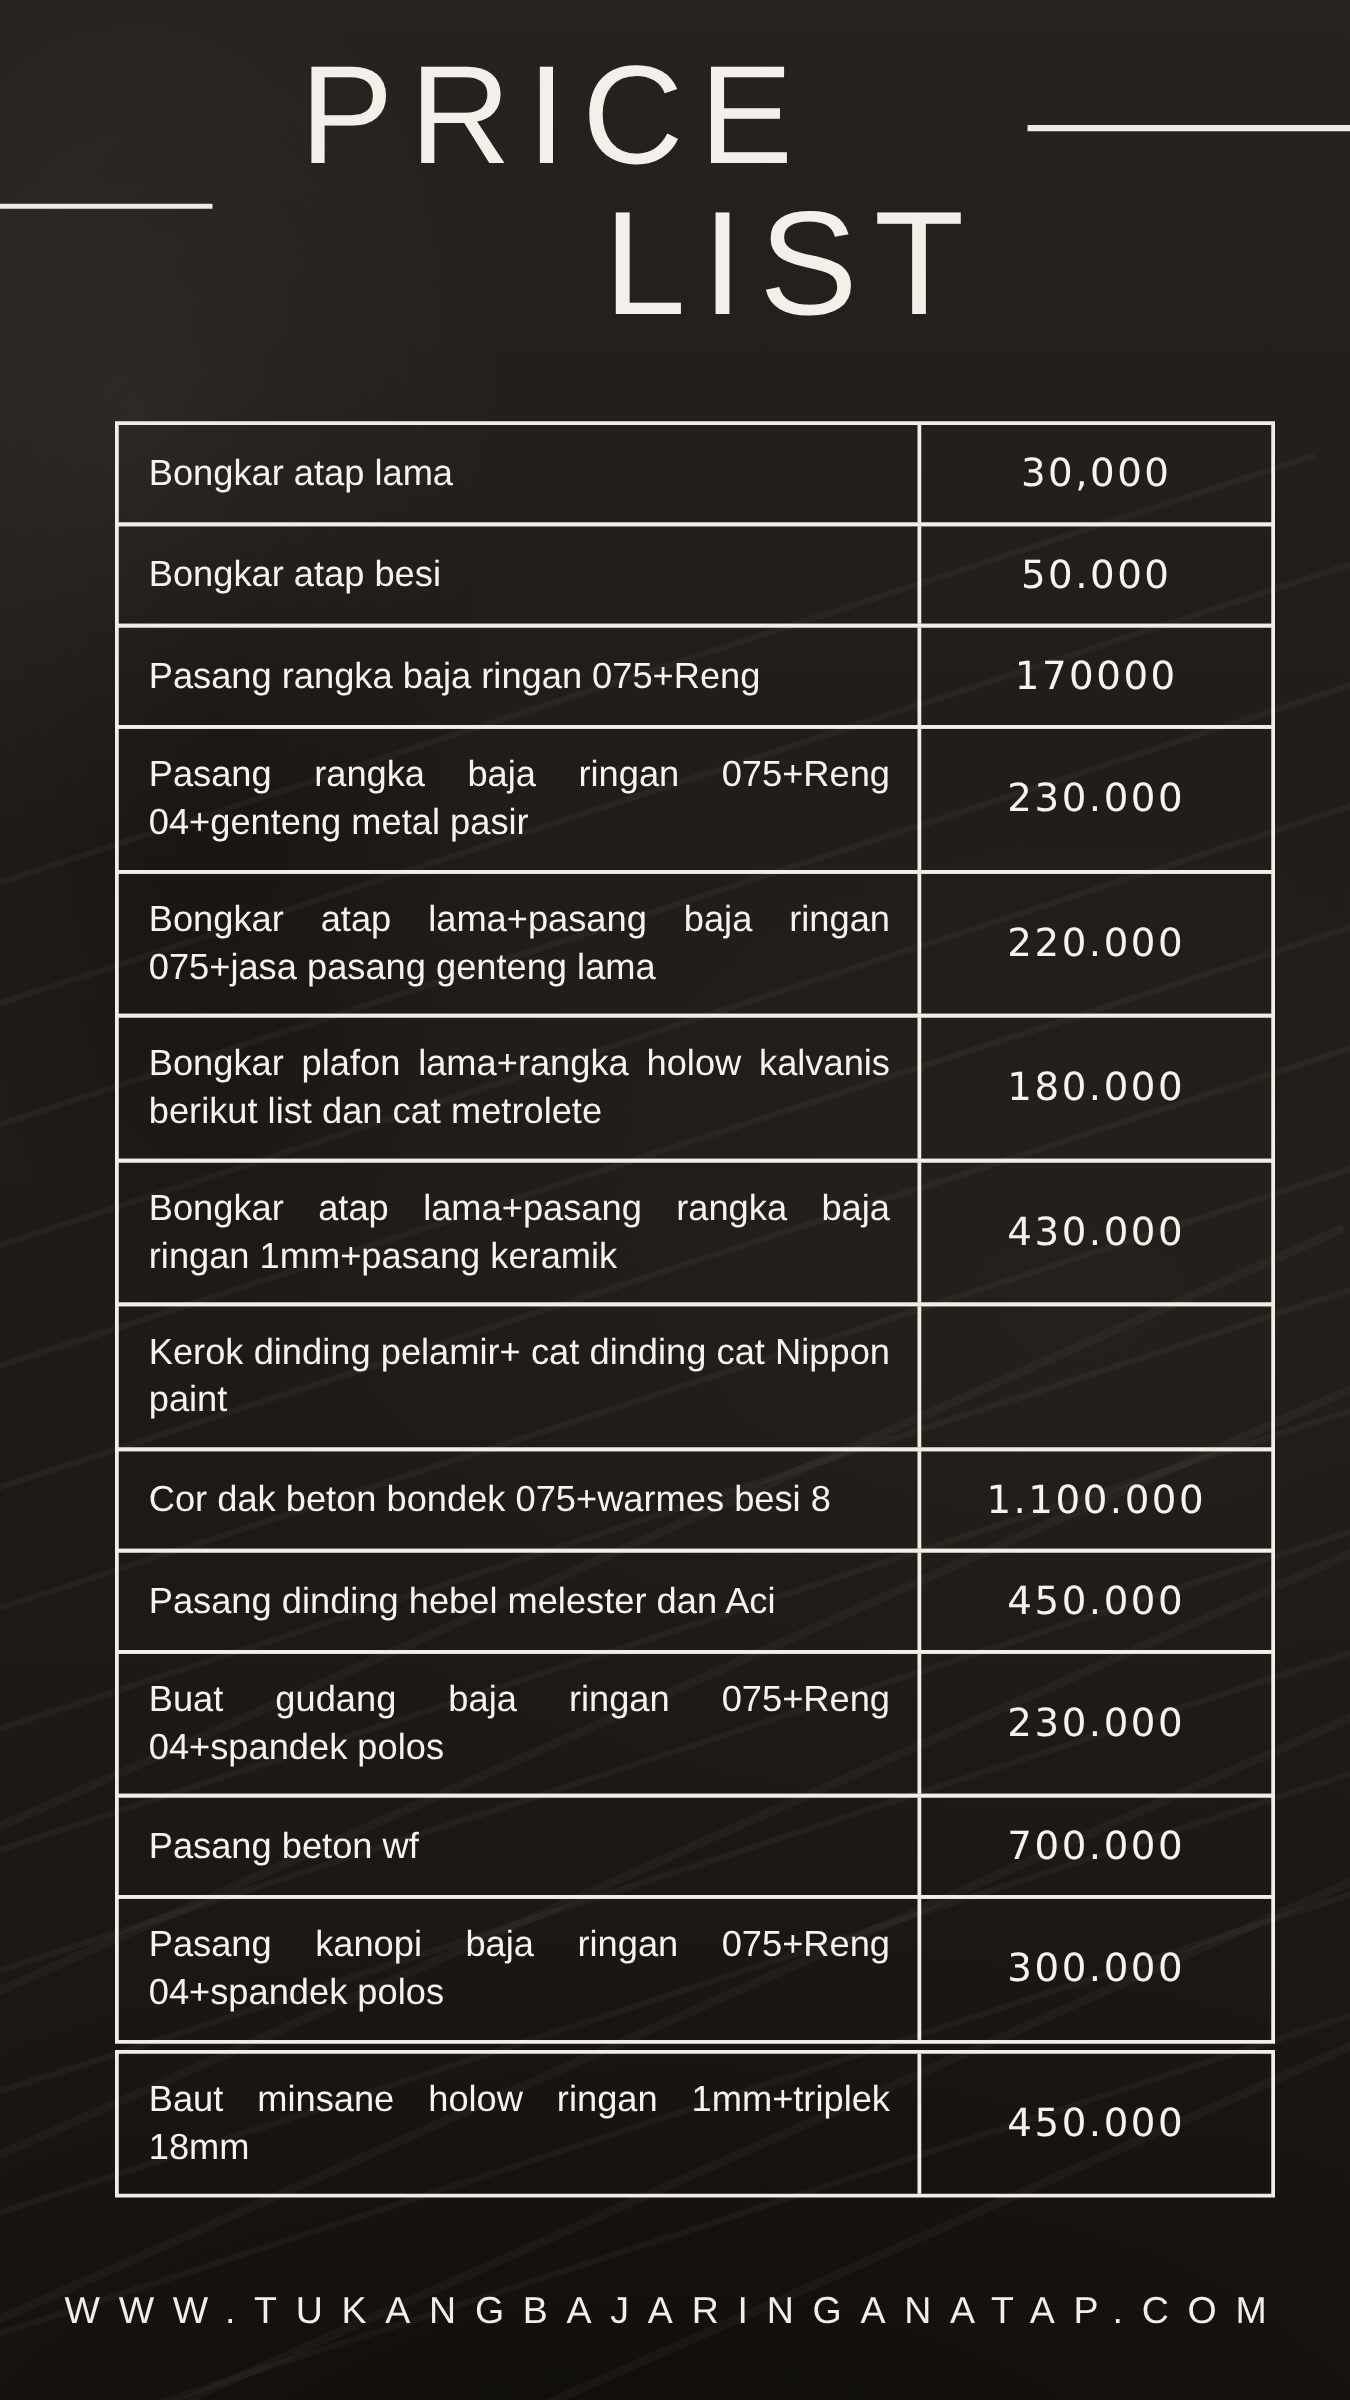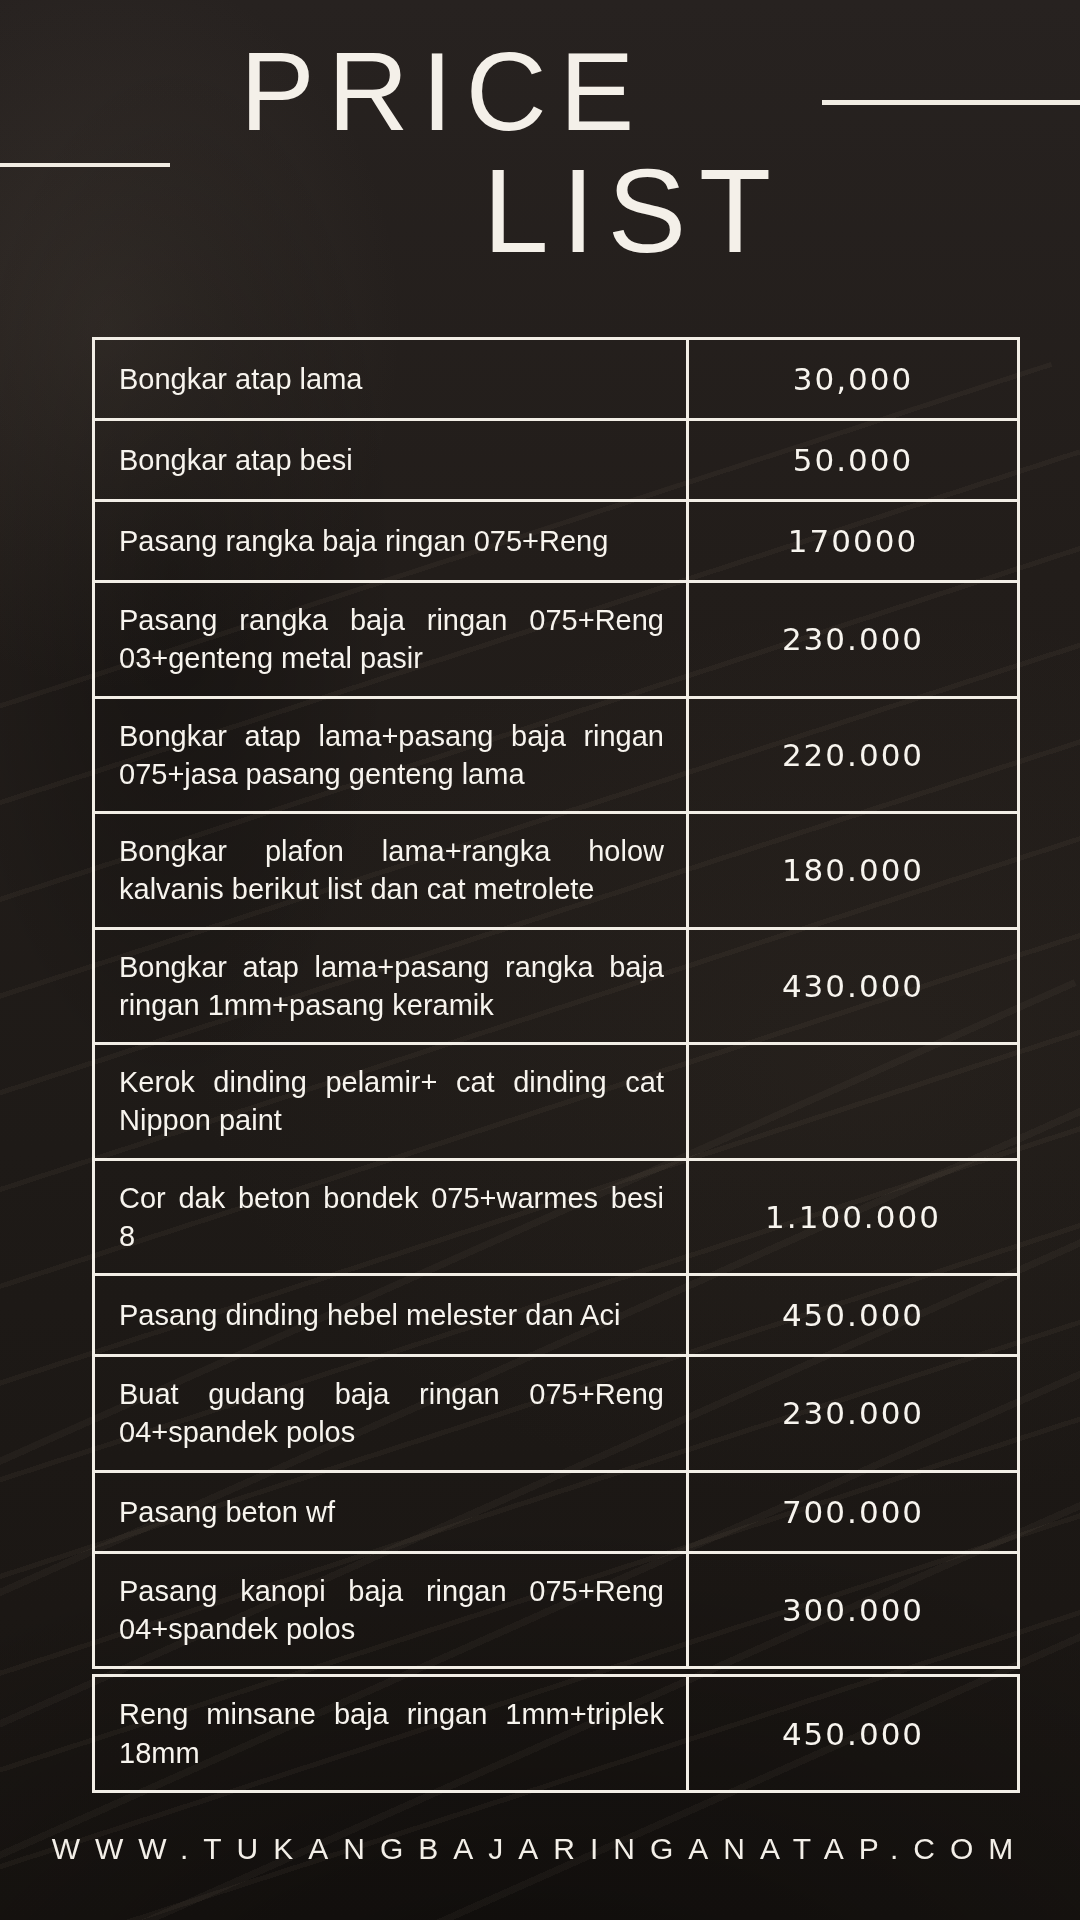--- a/index.html
+++ b/index.html
@@ -66,21 +66,21 @@
     display: flex;
     border: 3px solid #f2eee6;
     margin-top: -3px;
     min-height: 84px;
     box-sizing: border-box;
     align-items: stretch;
   }
   .row:first-child { margin-top: 0; }
   .row.last-gap { margin-top: 5px; }
   .cell-item {
-    width: 594px;
+    width: 642px;
     box-sizing: border-box;
     border-right: 3px solid #f2eee6;
     display: flex;
     align-items: center;
     padding: 18px 22px 18px 24px;
   }
   .cell-item span {
     color: #f7f4ee;
     font-size: 29px;
     line-height: 1.32;
@@ -141,21 +141,21 @@
         <div class="cell-price">50.000</div>
       </div>
       <div class="row">
         <div class="cell-item">
           <span>Pasang rangka baja ringan 075+Reng</span>
         </div>
         <div class="cell-price">170000</div>
       </div>
       <div class="row">
         <div class="cell-item">
-          <span>Pasang rangka baja ringan 075+Reng 03+genteng metal pasir</span>
+          <span>Pasang rangka baja ringan 075+Reng 04+genteng metal pasir</span>
         </div>
         <div class="cell-price">230.000</div>
       </div>
       <div class="row">
         <div class="cell-item">
           <span>Bongkar atap lama+pasang baja ringan 075+jasa pasang genteng lama</span>
         </div>
         <div class="cell-price">220.000</div>
       </div>
       <div class="row">
@@ -200,20 +200,20 @@
         <div class="cell-price">700.000</div>
       </div>
       <div class="row">
         <div class="cell-item">
           <span>Pasang kanopi baja ringan 075+Reng 04+spandek polos</span>
         </div>
         <div class="cell-price">300.000</div>
       </div>
       <div class="row last-gap">
         <div class="cell-item">
-          <span>Reng minsane baja ringan 1mm+triplek 18mm</span>
+          <span>Baut minsane holow ringan 1mm+triplek 18mm</span>
         </div>
         <div class="cell-price">450.000</div>
       </div>
     </div>
 
   <div class="footer">WWW.TUKANGBAJARINGANATAP.COM</div>
 </div>
 
 </body></html>

